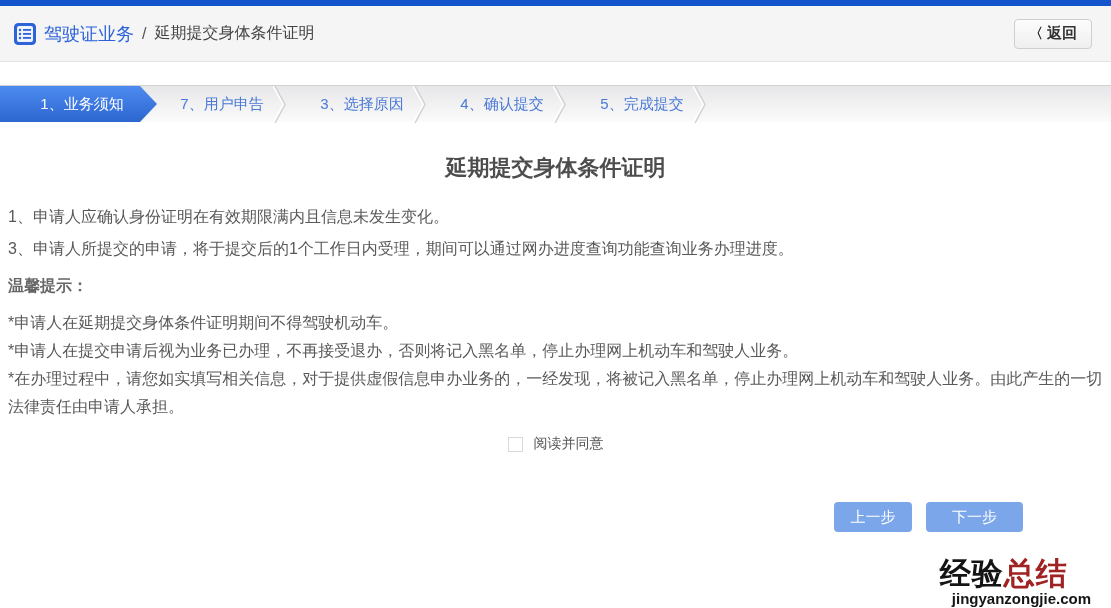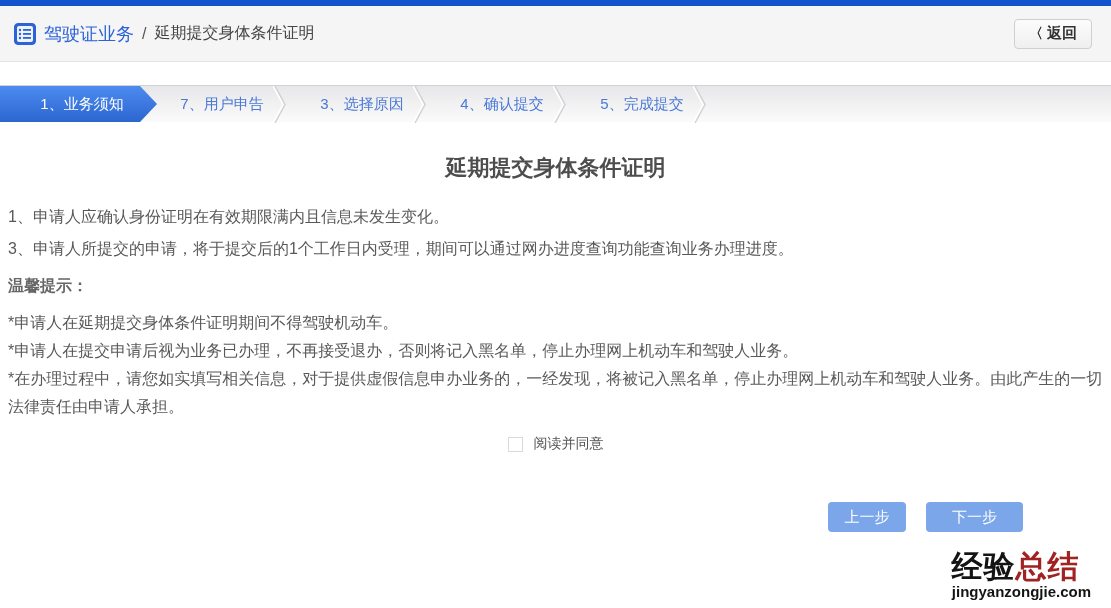--- a/index.html
+++ b/index.html
@@ -105,42 +105,41 @@
   .checkbox {
     width: 15px; height: 15px;
     border: 1px solid #d9d9d9;
     background: #fff;
     cursor: pointer;
   }
   .agree-label { font-size: 14px; color: #555; }
 
   .btn-row {
     margin-top: 49px;
-    display: flex; justify-content: flex-end; gap: 20px;
+    display: flex; justify-content: flex-end; gap: 14px;
     padding-right: 80px;
   }
   .btn {
     height: 30px;
     border: none;
     border-radius: 4px;
     background: #7ba6e9;
     color: #ffffff;
     font-size: 15px;
     cursor: pointer;
     font-family: inherit;
   }
   .btn.prev { width: 78px; }
   .btn.next { width: 97px; }
 
   
   .watermark {
     position: absolute;
     right: 20px;
-    bottom: 9px;
-    text-align: center;
+    bottom: 2px;
     z-index: 5;
     pointer-events: none;
     line-height: 1;
   }
   .wm-big {
     font-size: 31px;
     font-weight: bold;
     letter-spacing: 1px;
     text-shadow:
       -2px 0 0 #fff, 2px 0 0 #fff, 0 -2px 0 #fff, 0 2px 0 #fff,

